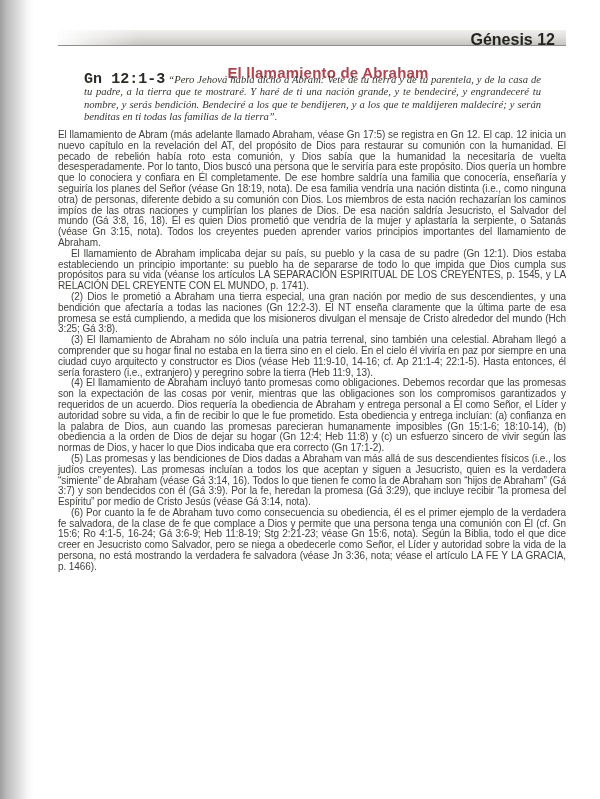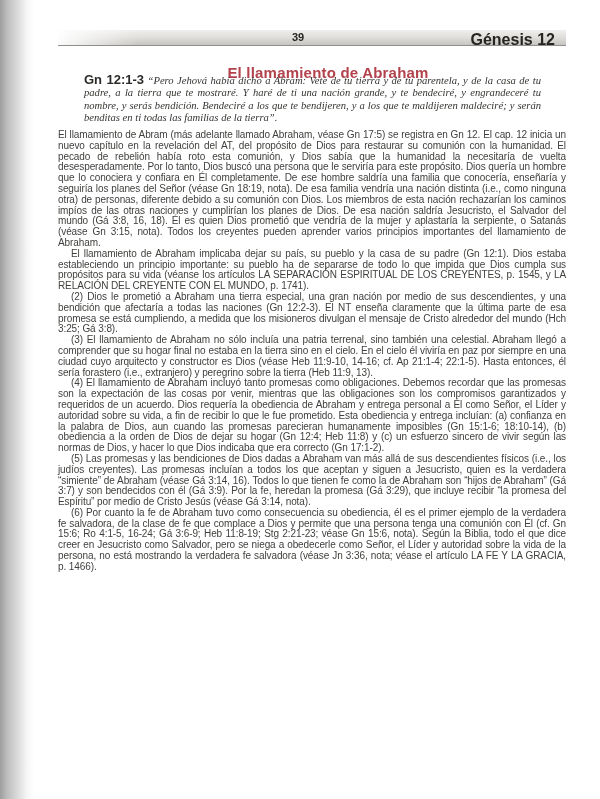--- a/index.html
+++ b/index.html
@@ -38,39 +38,38 @@
     color:var(--title-red, #b2424c);
   }
   .quote {
     position:absolute; left:84px; width:457px; top:74px;
     font-family:"Liberation Serif", serif; font-style:italic;
     font-size:10.6px; line-height:12.4px; text-align:justify;
     color:#34332f;
   }
   .quote-ref {
     font-style:normal; font-weight:bold;
-    font-family:Liberation Sans, sans-serif; font-size:13px;
+    font-family:Liberation Mono, monospace; font-size:15px;
     color:#2b2a27;
   }
   .body-text {
     position:absolute; left:58px; width:508px; top:130px;
     font-size:10px; line-height:10.8px; letter-spacing:-0.1px;
     text-align:justify; color:#403f3c;
   }
   .body-text p { margin:0; }
   .body-text p.indent { text-indent:13px; }
 </style>
 </head>
 <body>
 
 <div class="page">
   <div class="edge-shadow"></div>
 
   <div class="header-bar">
-    <span class="page-number">39</span>
     <span class="chapter-ref">Génesis 12</span>
   </div>
 
   <h1 class="page-title" style="margin:16px;">El llamamiento de Abraham</h1>
 
   <div class="quote">
     <span class="quote-ref">Gn 12:1-3</span>
     <span>“Pero Jehová había dicho a Abram: Vete de tu tierra y de tu parentela, y de la casa de tu padre, a la tierra que te mostraré. Y haré de ti una nación grande, y te bendeciré, y engrandeceré tu nombre, y serás bendición. Bendeciré a los que te bendijeren, y a los que te maldijeren maldeciré; y serán benditas en ti todas las familias de la tierra”.</span>
   </div>
 

